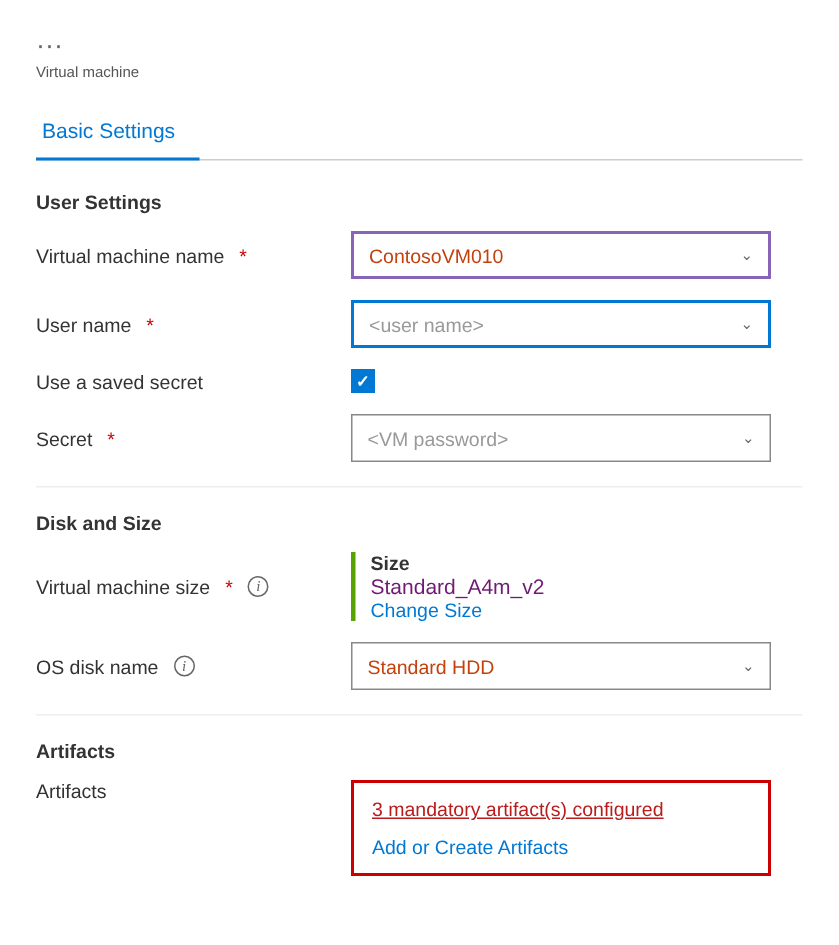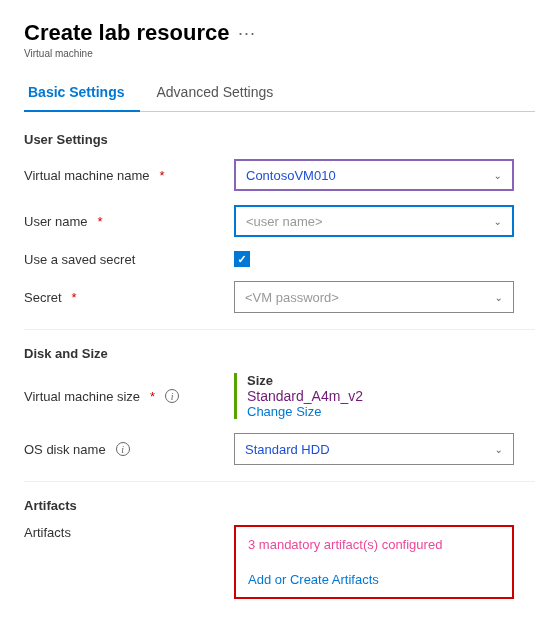--- a/index.html
+++ b/index.html
@@ -51,21 +51,21 @@
       font-size: 14px;
       color: #555;
       border-bottom: 2px solid transparent;
       position: relative;
       top: 1px;
     }
 
     .tab.active {
       color: #0078d4;
       border-bottom: 2px solid #0078d4;
-      font-weight: 700;
+      font-weight: 400;
     }
 
     .section-label {
       font-size: 13px;
       font-weight: 600;
       color: #333;
       margin-bottom: 12px;
       margin-top: 4px;
     }
 
@@ -123,21 +123,21 @@
 
     .dropdown.active-purple {
       border: 2px solid #8764b8;
     }
 
     .dropdown.active-blue {
       border: 2px solid #0078d4;
     }
 
     .dropdown-text {
-      color: #1d4ed8;
+      color: #c2410c;
     }
 
     .dropdown-text.placeholder {
       color: #999;
     }
 
     .chevron-down {
       font-size: 10px;
       color: #666;
     }
@@ -207,22 +207,23 @@
 
     .artifacts-title {
       font-weight: 600;
       font-size: 13px;
       color: #333;
       margin-bottom: 4px;
     }
 
     .artifacts-count {
       font-size: 13px;
-      color: #ec4899;
-      margin-bottom: 20px;
+      color: #b91c1c;
+      margin-bottom: 10px;
+      text-decoration: underline;
     }
 
     .artifacts-link {
       color: #0078d4;
       font-size: 13px;
       cursor: pointer;
       text-decoration: none;
     }
 
     .title-row {
@@ -230,31 +231,27 @@
       align-items: center;
       margin-bottom: 2px;
     }
   </style>
 </head>
 <body>
 
 <div class="page-container">
 
   <div class="title-row">
-    <span class="page-title">Create lab resource</span>
     <span class="page-title-ellipsis">···</span>
   </div>
   <div class="page-subtitle">Virtual machine</div>
 
   <div class="tabs">
     <div class="tab active">
       <span>Basic Settings</span>
-    </div>
-    <div class="tab">
-      <span>Advanced Settings</span>
     </div>
   </div>
 
   <div class="section-label">User Settings</div>
 
   <div class="form-row">
     <div class="form-label">
       <span>Virtual machine name</span>
       <span class="required-star">*</span>
     </div>

